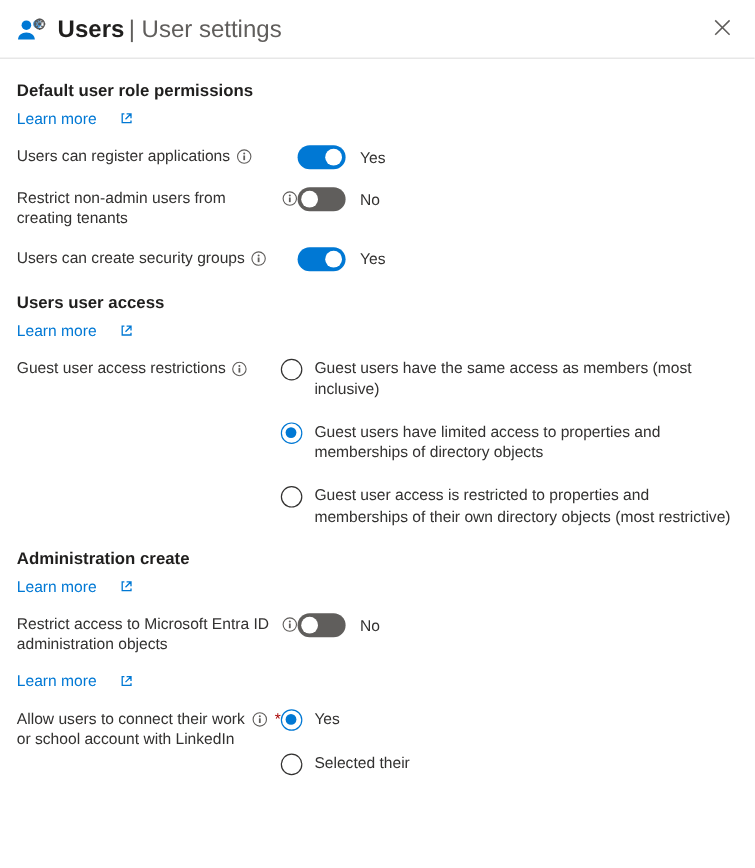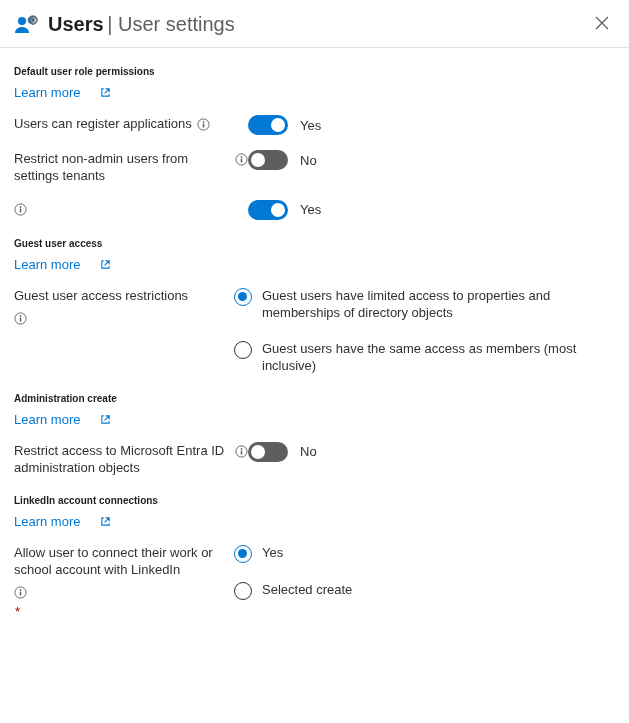--- a/index.html
+++ b/index.html
@@ -36,21 +36,21 @@
       font-size: 16px;
       color: #605e5c;
       cursor: pointer;
       padding: 4px;
       line-height: 1;
     }
     .content {
       padding: 18px 14px 10px 14px;
     }
     .section-title {
-      font-size: 10px;
+      font-size: 14px;
       font-weight: 700;
       color: #201f1e;
       margin-bottom: 8px;
       margin-top: 18px;
     }
     .section-title:first-child { margin-top: 0; }
     .learn-link {
       color: #0078d4;
       font-size: 13px;
       text-decoration: none;
@@ -67,21 +67,21 @@
       margin-bottom: 14px;
     }
     .row-label-wrap {
       width: 234px;
       display: flex;
       align-items: flex-start;
       gap: 5px;
       flex-shrink: 0;
       padding-top: 2px;
     }
-    .row-label-wrap.narrow { width: 220px; flex-direction: column; }
+    .row-label-wrap.narrow { width: 220px; }
     .row-label {
       color: #323130;
       line-height: 1.3;
     }
     .info-icon {
       width: 13px; height: 13px;
       flex-shrink: 0;
       margin-top: 2px;
     }
     .req { color: #a80000; margin-left: 1px; }
@@ -200,76 +200,81 @@
     <div class="toggle-wrap">
       <div class="toggle on">
           <div class="knob"></div>
         </div>
       <span class="toggle-text">Yes</span>
     </div>
   </div>
 
   <div class="row">
     <div class="row-label-wrap">
-      <span class="row-label">Restrict non-admin users from settings tenants</span>
+      <span class="row-label">Restrict non-admin users from creating tenants</span>
       <svg class="info-icon" viewBox="0 0 14 14">
           <circle cx="7" cy="7" r="6" fill="none" stroke="#605e5c" stroke-width="1"></circle>
           <circle cx="7" cy="4.2" r=".9" fill="#605e5c"></circle>
           <rect x="6.2" y="6" width="1.6" height="4.2" fill="#605e5c"></rect>
         </svg>
     </div>
     <div class="toggle-wrap">
       <div class="toggle off">
           <div class="knob"></div>
         </div>
       <span class="toggle-text">No</span>
     </div>
   </div>
 
   <div class="row">
     <div class="row-label-wrap">
+      <span class="row-label">Users can create security groups</span>
       <svg class="info-icon" viewBox="0 0 14 14">
           <circle cx="7" cy="7" r="6" fill="none" stroke="#605e5c" stroke-width="1"></circle>
           <circle cx="7" cy="4.2" r=".9" fill="#605e5c"></circle>
           <rect x="6.2" y="6" width="1.6" height="4.2" fill="#605e5c"></rect>
         </svg>
     </div>
     <div class="toggle-wrap">
       <div class="toggle on">
           <div class="knob"></div>
         </div>
       <span class="toggle-text">Yes</span>
     </div>
   </div>
 
-  <div class="section-title">Guest user access</div>
+  <div class="section-title">Users user access</div>
   <a class="learn-link">
     <span>Learn more</span>
     <svg class="ext-icon" viewBox="0 0 12 12">
         <path d="M4 2H2v8h8V8M6 2h4v4M10 2L5 7" fill="none" stroke="#0078d4" stroke-width="1.2"></path>
       </svg>
   </a>
 
   <div class="row">
     <div class="row-label-wrap narrow">
       <span class="row-label">Guest user access restrictions</span>
       <svg class="info-icon" viewBox="0 0 14 14">
           <circle cx="7" cy="7" r="6" fill="none" stroke="#605e5c" stroke-width="1"></circle>
           <circle cx="7" cy="4.2" r=".9" fill="#605e5c"></circle>
           <rect x="6.2" y="6" width="1.6" height="4.2" fill="#605e5c"></rect>
         </svg>
     </div>
     <div class="radio-group">
       <div class="radio-option">
+        <div class="radio-circle"></div>
+        <span class="radio-text">Guest users have the same access as members (most inclusive)</span>
+      </div>
+      <div class="radio-option">
         <div class="radio-circle checked"></div>
         <span class="radio-text">Guest users have limited access to properties and memberships of directory objects</span>
       </div>
       <div class="radio-option">
         <div class="radio-circle"></div>
-        <span class="radio-text">Guest users have the same access as members (most inclusive)</span>
+        <span class="radio-text">Guest user access is restricted to properties and memberships of their own directory objects (most restrictive)</span>
       </div>
     </div>
   </div>
 
   <div class="section-title">Administration create</div>
   <a class="learn-link">
     <span>Learn more</span>
     <svg class="ext-icon" viewBox="0 0 12 12">
         <path d="M4 2H2v8h8V8M6 2h4v4M10 2L5 7" fill="none" stroke="#0078d4" stroke-width="1.2"></path>
       </svg>
@@ -285,43 +290,42 @@
         </svg>
     </div>
     <div class="toggle-wrap">
       <div class="toggle off">
           <div class="knob"></div>
         </div>
       <span class="toggle-text">No</span>
     </div>
   </div>
 
-  <div class="section-title">LinkedIn account connections</div>
   <a class="learn-link">
     <span>Learn more</span>
     <svg class="ext-icon" viewBox="0 0 12 12">
         <path d="M4 2H2v8h8V8M6 2h4v4M10 2L5 7" fill="none" stroke="#0078d4" stroke-width="1.2"></path>
       </svg>
   </a>
 
   <div class="row">
     <div class="row-label-wrap narrow">
-      <span class="row-label">Allow user to connect their work or school account with LinkedIn</span>
+      <span class="row-label">Allow users to connect their work or school account with LinkedIn</span>
       <svg class="info-icon" viewBox="0 0 14 14">
           <circle cx="7" cy="7" r="6" fill="none" stroke="#605e5c" stroke-width="1"></circle>
           <circle cx="7" cy="4.2" r=".9" fill="#605e5c"></circle>
           <rect x="6.2" y="6" width="1.6" height="4.2" fill="#605e5c"></rect>
         </svg>
       <span class="req">*</span>
     </div>
     <div class="radio-group">
       <div class="radio-option">
         <div class="radio-circle checked"></div>
         <span class="radio-text">Yes</span>
       </div>
       <div class="radio-option">
         <div class="radio-circle"></div>
-        <span class="radio-text">Selected create</span>
+        <span class="radio-text">Selected their</span>
       </div>
     </div>
   </div>
 
 </div>
 
 </body></html>

